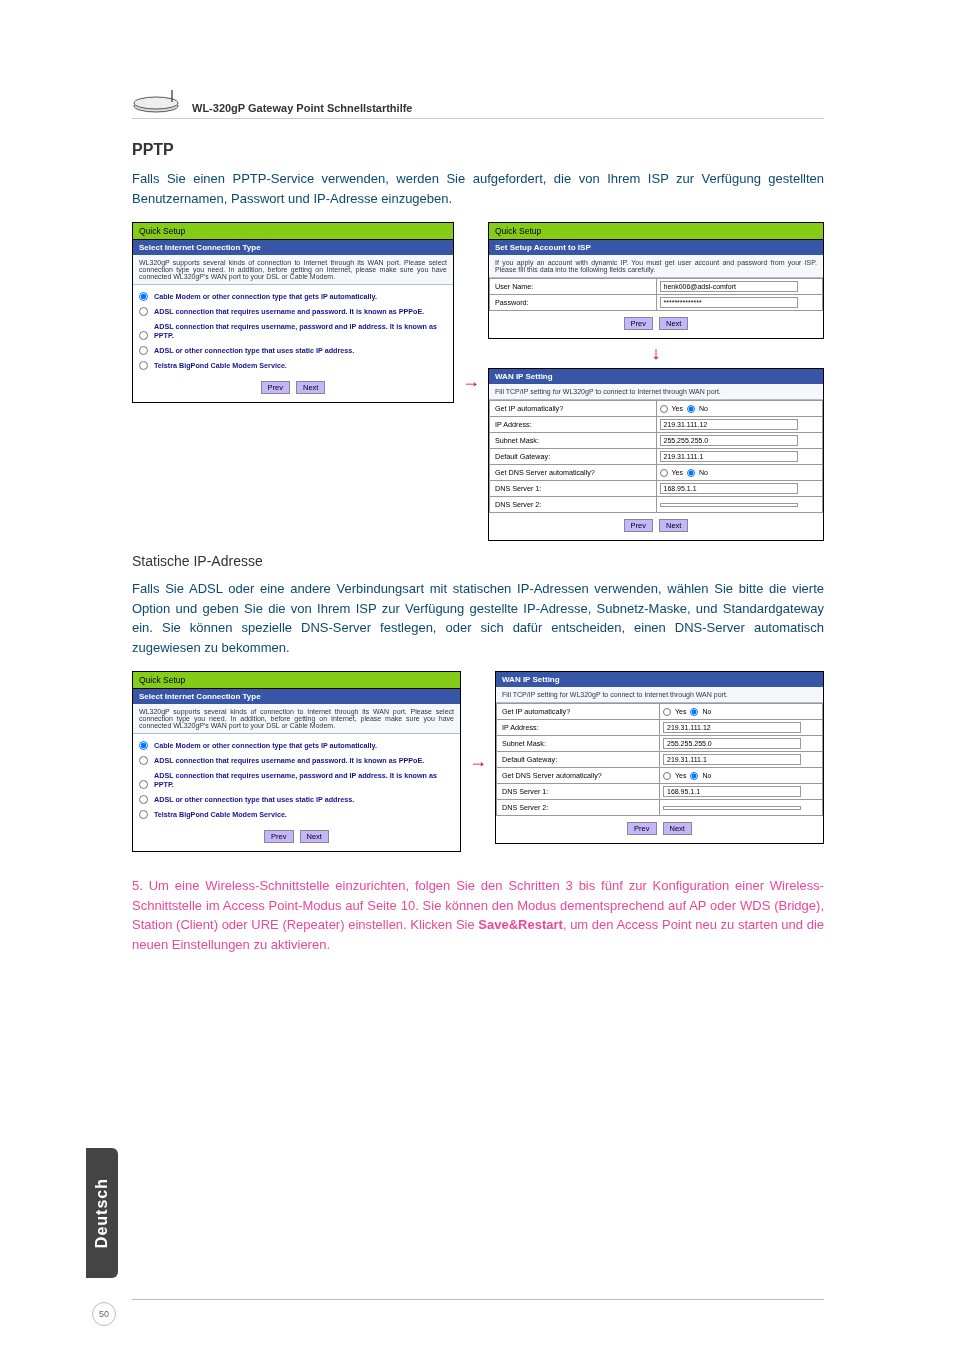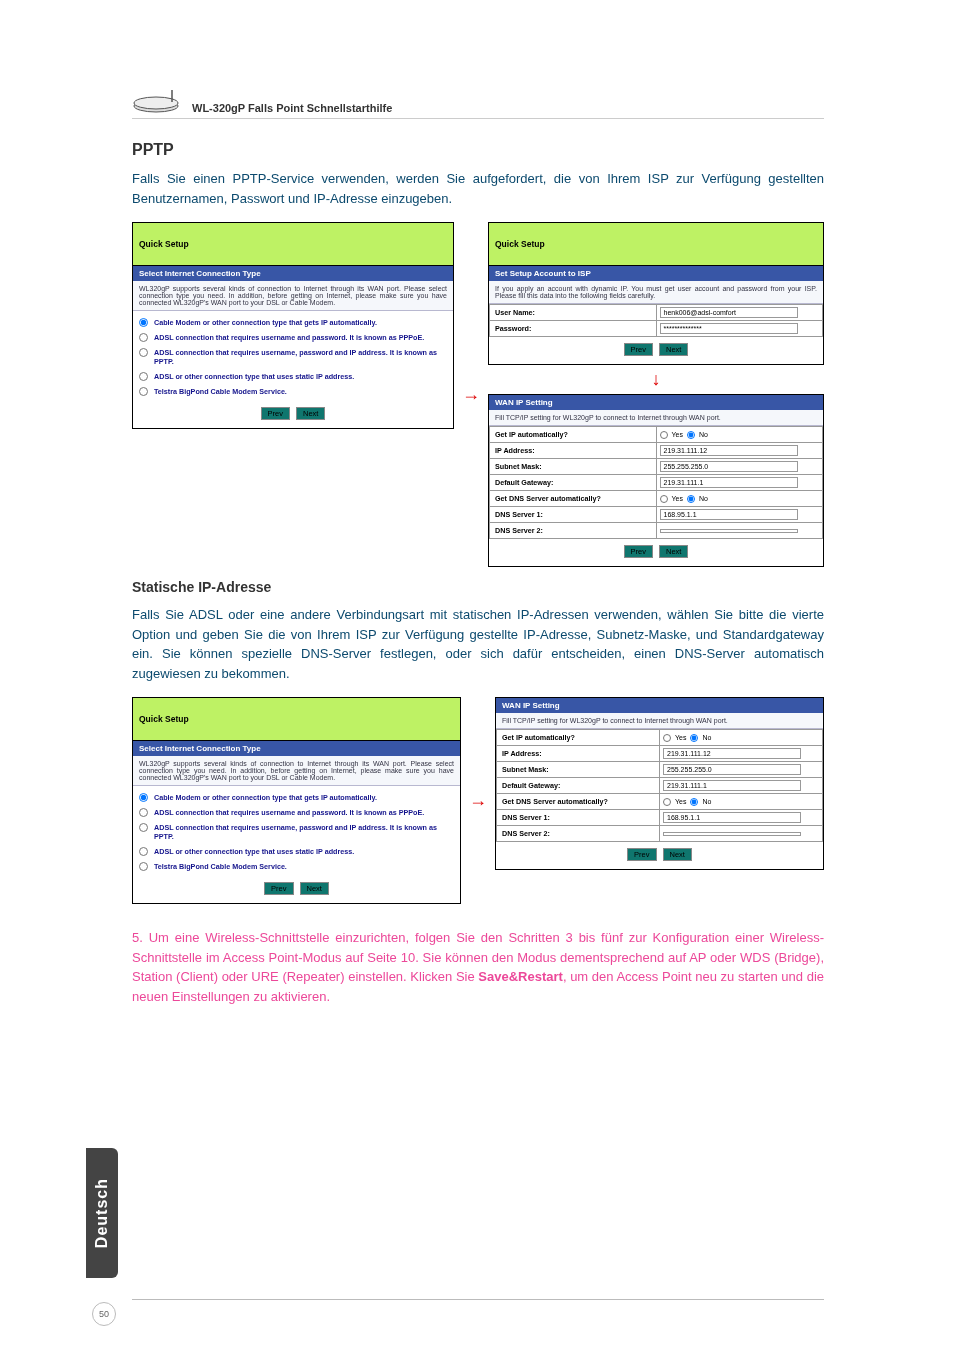--- a/index.html
+++ b/index.html
@@ -8,60 +8,60 @@
 .header-icon{width:52px;height:30px;position:relative;margin-right:8px}
 .header-icon svg{position:absolute;bottom:0}
 .header-title{font-size:11px;font-weight:bold;color:#333}
 .content{margin:0 130px 16px 132px;padding-top:22px}
 h2{font-size:16px;font-weight:bold;color:#333;margin:0 0 10px 0}
 p.body{font-size:13px;color:#0c4a6e;line-height:1.5;text-align:justify;margin:0 0 14px 0}
 .panel-row{display:flex;gap:8px;margin:6px 0 12px 0;align-items:flex-start}
 .panel{border:1px solid #000;font-size:7.2px}
 .panel-left{width:334px}
 .panel-right{width:334px}
-.panel-yellow{background:#bef264;padding:16px 6px;font-weight:bold;font-size:8.5px;border-bottom:1px solid #000}
+.panel-yellow{background:#84cc16;padding:3px 6px;font-weight:normal;font-size:8.5px;border-bottom:1px solid #000}
 .panel-blue{background:#3856a6;color:#fff;padding:3px 6px;font-size:8px;font-weight:bold}
 .panel-desc{padding:4px 6px;background:#f5f7fb;font-size:7px;text-align:justify;color:#334;border-bottom:1px solid #b8b8d0}
 .opts{padding:4px 0 2px 0}
-.opt{display:flex;align-items:flex-start;padding:3px 6px;font-size:7.2px;color:#14148c;font-weight:bold}
+.opt{display:flex;align-items:flex-end;padding:3px 6px;font-size:7.2px;color:#14148c;font-weight:bold}
 .opt input{margin:0 6px 0 0;width:9px;height:9px}
 .btnrow{text-align:center;padding:6px 0 8px 0}
-.btn{display:inline-block;border:1px solid #888;background:#0f766e;padding:1px 6px;font-size:7.5px;margin:0 2px}
+.btn{display:inline-block;border:1px solid #888;background:#c4b5fd;padding:1px 6px;font-size:7.5px;margin:0 2px}
 .form-table{width:100%;border-collapse:collapse;font-size:7.2px}
 .form-table td{border:1px solid #999;padding:3px 5px;vertical-align:middle}
-.form-table td:first-child{width:50%;font-weight:bold;color:#000}
+.form-table td:first-child{width:50%;font-weight:normal;color:#000}
 .form-table td:last-child{padding:2px 3px}
 .finput{border:1px solid #999;padding:1px 3px;font-size:7px;width:130px;background:#fff;display:inline-block}
 .radio-pair{font-size:7px;display:flex;align-items:center;gap:4px}
 .radio-pair input{width:8px;height:8px;margin:0}
 .arrow-r{color:#d00;font-size:18px;position:relative;align-self:center}
 .stack{display:flex;flex-direction:column;gap:8px}
 .arrow-down{color:#d00;font-size:18px;text-align:center;margin:-4px 0 -4px 0}
-.h-sub{font-size:14px;font-weight:bold;color:#333;margin:10px 0 10px 0}
+.h-sub{font-size:14px;font-weight:normal;color:#333;margin:10px 0 10px 0}
 .footer-bar{position:absolute;bottom:70px;left:132px;right:130px;border-top:1px solid #bbb}
 .tab{position:absolute;bottom:92px;left:86px;width:32px;height:130px;background:#444;border-radius:0 6px 6px 0;display:flex;align-items:center;justify-content:center}
 .tab span{color:#fff;font-weight:bold;writing-mode:vertical-rl;transform:rotate(180deg);font-size:16px;letter-spacing:1px}
 .pagenum{position:absolute;bottom:44px;left:92px;width:22px;height:22px;border:1px solid #bbb;border-radius:50%;font-size:9px;color:#666;display:flex;align-items:center;justify-content:center}
 .note-num{font-size:13px;color:#ec4899;line-height:1.5;text-align:justify;margin:24px 0 0 0}
 </style>
 </head>
 <body>
 <div class="page">
 
 <div class="header">
   <div class="header-icon">
     <svg width="52" height="28" viewBox="0 0 52 28">
           <g fill="none" stroke="#555" stroke-width="1">
             <ellipse cx="24" cy="20" rx="22" ry="6" fill="#ddd"></ellipse>
             <ellipse cx="24" cy="17" rx="22" ry="6" fill="#eee"></ellipse>
             <line x1="40" y1="4" x2="40" y2="16" stroke-width="1.5"></line>
           </g>
         </svg>
   </div>
-  <span class="header-title">WL-320gP Falls Point Schnellstarthilfe</span>
+  <span class="header-title">WL-320gP Gateway Point Schnellstarthilfe</span>
 </div>
 
 <div class="content">
   <h2>PPTP</h2>
   <p class="body">Falls Sie einen PPTP-Service verwenden, werden Sie aufgefordert, die von Ihrem ISP zur Verfügung gestellten Benutzernamen, Passwort und IP-Adresse einzugeben.</p>
 
   <div class="panel-row">
     <div class="panel panel-left">
       <div class="panel-yellow">Quick Setup</div>
       <div class="panel-blue">Select Internet Connection Type</div>

